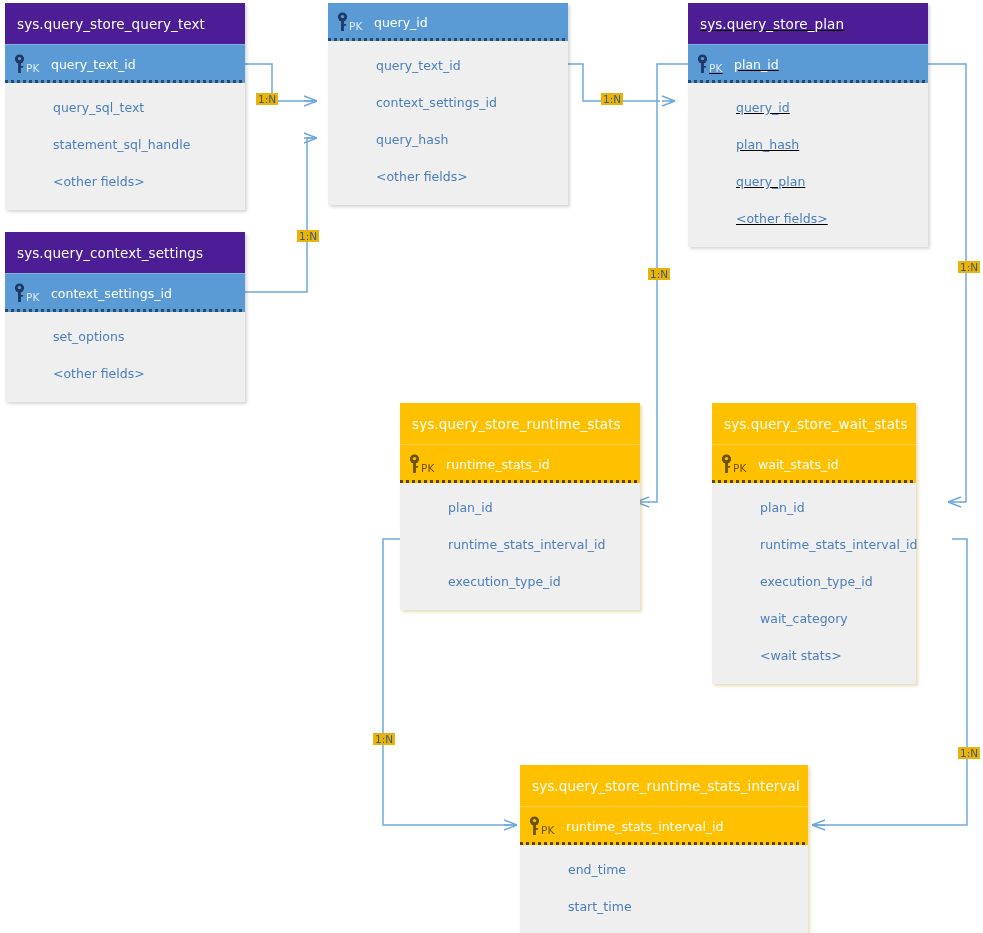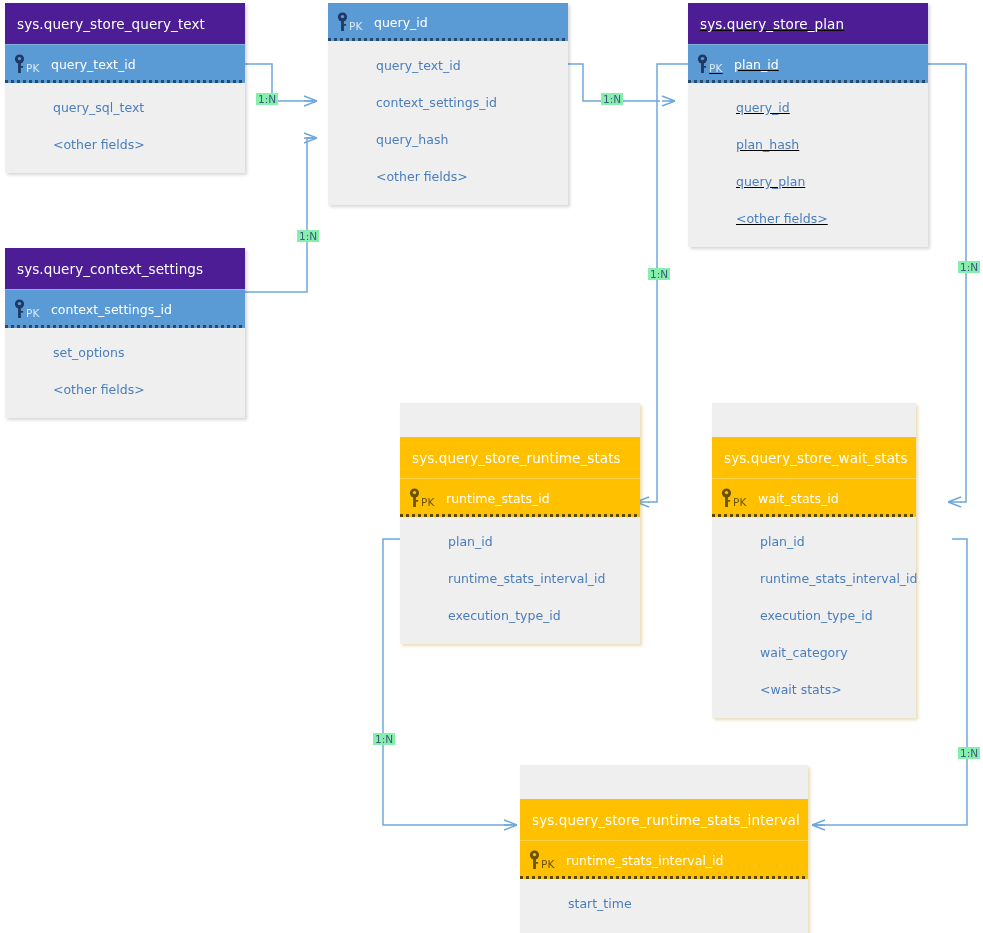--- a/index.html
+++ b/index.html
@@ -61,40 +61,40 @@
 
   
   .orange .ent-title{background:#ffc000;border-bottom:1px solid #ffd34d;}
   .orange .ent-pk{background:#ffc000;}
   .orange .ent-pk .dots{
     position:absolute;left:0;right:0;bottom:0;height:3px;
     background-image:repeating-linear-gradient(to right,#5c4500 0,#5c4500 3px,transparent 3px,transparent 6px);
   }
   .orange .keyicon{color:#6b5200;}
   .orange .pklabel{color:#6b5200;}
-  .orange .ent-title{color:#ffffff;margin-top:34px;}
+  .orange .ent-title{color:#ffffff;}
   .orange{box-shadow:2px 2px 3px rgba(170,130,0,0.28);}
 
   .keywrap{
     width:46px;min-width:46px;
     display:flex;align-items:flex-end;
     padding-left:9px;box-sizing:border-box;
   }
   .keyicon{
     display:inline-block;width:11px;height:20px;position:relative;
   }
   .keyicon svg{display:block;}
   .pklabel{font-size:10.5px;margin-left:1px;letter-spacing:0.2px;}
   .pkname{font-size:12.5px;}
 
   .card-lbl{
     position:absolute;
     font-size:10.5px;
     color:#3d5a80;
-    background:#86efac;
+    background:#eab308;
     padding:0 2px;
     font-family:"DejaVu Sans","Liberation Sans",sans-serif;
     white-space:nowrap;
   }
 </style>
 </head>
 <body>
 
 <div id="canvas">
 
@@ -164,25 +164,26 @@
               <rect x="6.9" y="12" width="2.2" height="1.7" fill="currentColor"></rect>
             </svg>
         </span>
         <span class="pklabel">PK</span>
       </span>
       <span class="pkname">query_text_id</span>
       <span class="dots"></span>
     </div>
     <div class="ent-body">
       <div class="field">query_sql_text</div>
+      <div class="field">statement_sql_handle</div>
       <div class="field">&lt;other fields&gt;</div>
     </div>
   </div>
 
-  <div class="entity blue" style="left:5px;top:248px;width:240px;">
+  <div class="entity blue" style="left:5px;top:232px;width:240px;">
     <div class="ent-title">sys.query_context_settings</div>
     <div class="ent-pk">
       <span class="keywrap">
         <span class="keyicon">
           <svg width="11" height="20" viewBox="0 0 11 20">
               <circle cx="5.5" cy="5" r="4.6" fill="currentColor"></circle>
               <circle cx="5.5" cy="4.6" r="1.7" fill="#5b9bd5"></circle>
               <rect x="4.1" y="8" width="2.8" height="11" fill="currentColor"></rect>
               <rect x="6.9" y="12" width="2.2" height="1.7" fill="currentColor"></rect>
             </svg>
@@ -308,18 +309,18 @@
               <rect x="4.1" y="8" width="2.8" height="11" fill="currentColor"></rect>
               <rect x="6.9" y="12" width="2.2" height="1.7" fill="currentColor"></rect>
             </svg>
         </span>
         <span class="pklabel">PK</span>
       </span>
       <span class="pkname">runtime_stats_interval_id</span>
       <span class="dots"></span>
     </div>
     <div class="ent-body">
+      <div class="field">end_time</div>
       <div class="field">start_time</div>
-      <div class="field">end_time</div>
     </div>
   </div>
 
 </div>
 
 </body></html>

